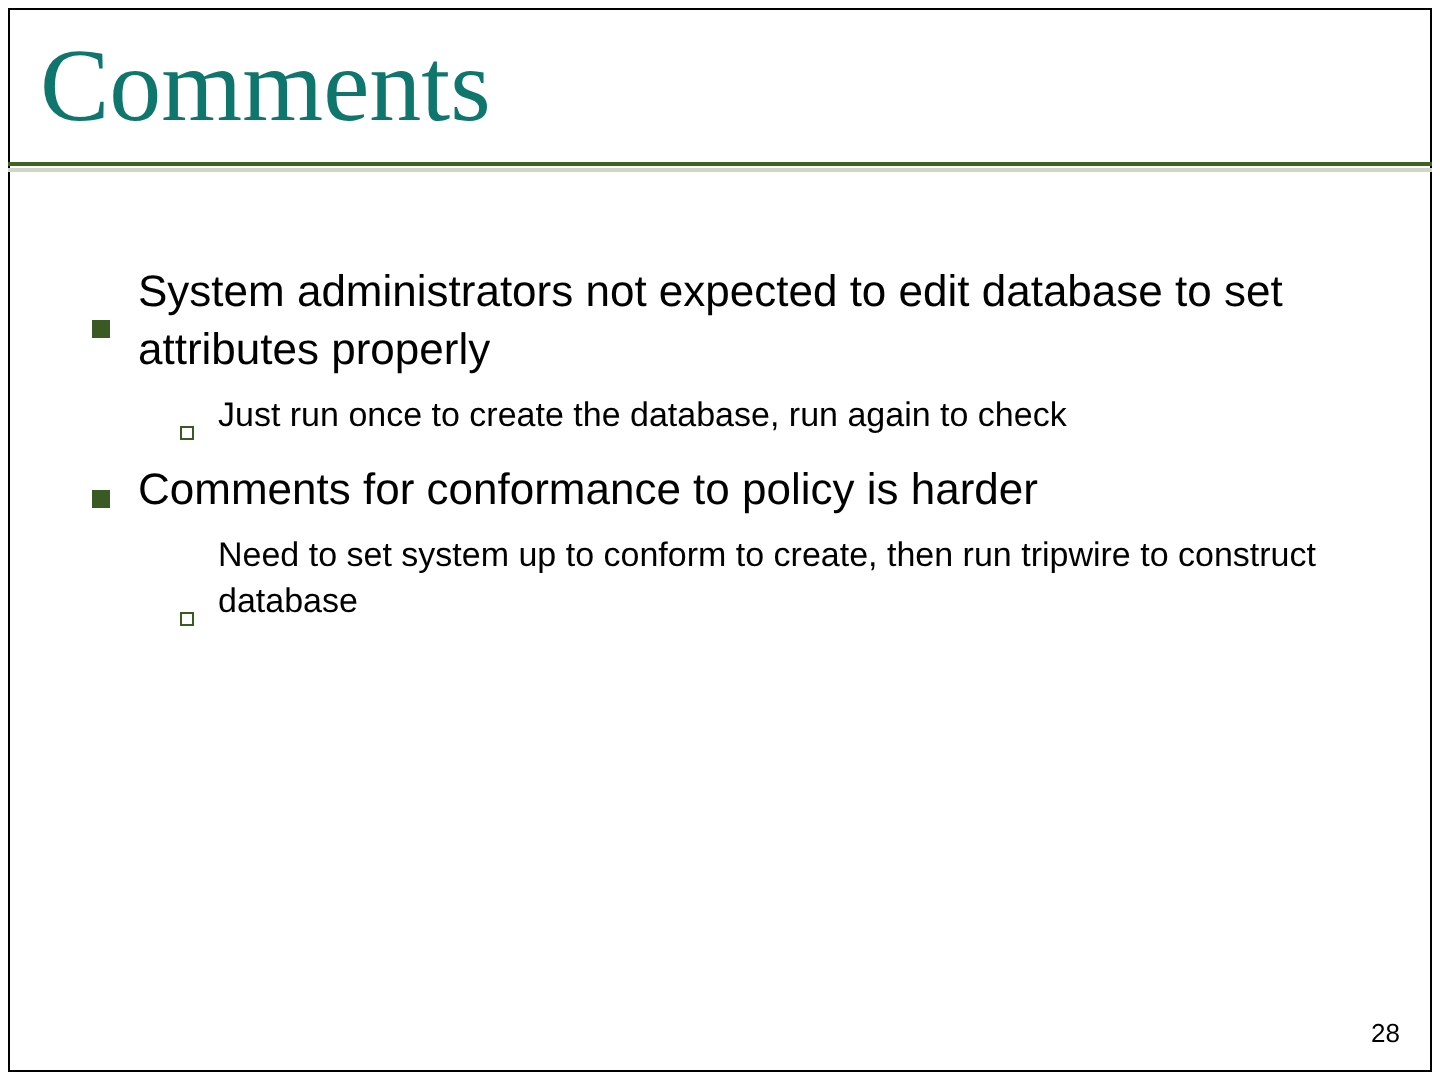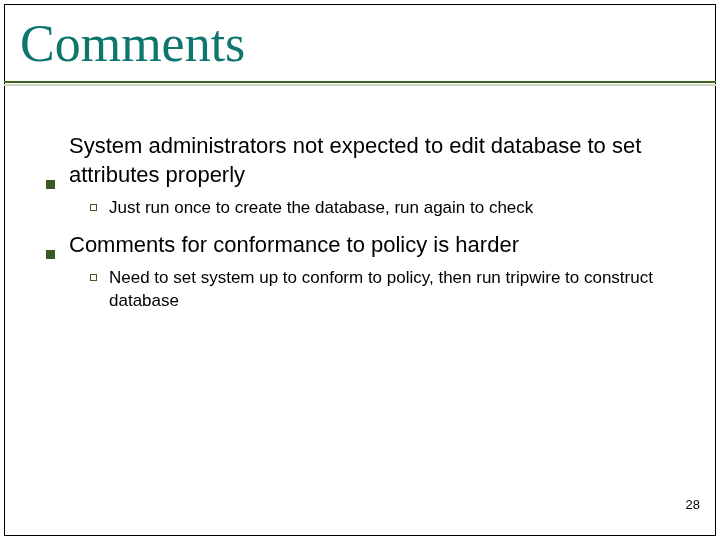--- a/index.html
+++ b/index.html
@@ -37,57 +37,57 @@
     left: -14px; right: -14px; bottom: -5px;
     height: 2px;
     background: #cfd7c4;
   }
   .content {
     padding: 40px 18px 0 28px;
   }
   ul.bullets { list-style: none; }
   ul.bullets > li {
     display: flex;
-    align-items: flex-end;
+    align-items: center;
     gap: 14px;
     margin-bottom: 8px;
   }
   .sq {
     flex: 0 0 auto;
     width: 9px; height: 9px;
     background: #3a5a23;
     margin-top: 9px;
   }
   .li-text {
     font-size: 22px;
     line-height: 1.32;
     color: #000;
   }
   ul.sub { list-style: none; margin: 2px 0 10px 44px; }
   ul.sub > li {
     display: flex;
-    align-items: flex-start;
+    align-items: flex-end;
     gap: 12px;
     margin-bottom: 6px;
   }
   .sq-sm {
     flex: 0 0 auto;
     width: 7px; height: 7px;
     border: 1px solid #3a5a23;
     margin-top: 7px;
   }
   .sub-text {
     font-size: 17px;
     line-height: 1.35;
     color: #000;
   }
   .page-num {
     position: absolute;
     right: 20px;
-    bottom: 28px;
+    bottom: 16px;
     font-size: 13px;
     color: #000;
     margin-top: 20px;
   }
 </style>
 </head>
 <body>
 
 <div class="frame"></div>
 
@@ -115,18 +115,18 @@
 
   <ul class="bullets">
     <li>
       <span class="sq"></span>
       <span class="li-text">Comments for conformance to policy is harder</span>
     </li>
   </ul>
   <ul class="sub">
     <li>
       <span class="sq-sm"></span>
-      <span class="sub-text">Need to set system up to conform to policy, then run tripwire to construct database</span>
+      <span class="sub-text">Need to set system up to conform to create, then run tripwire to construct database</span>
     </li>
   </ul>
 </div>
 
 <div class="page-num">28</div>
 
 </body></html>

